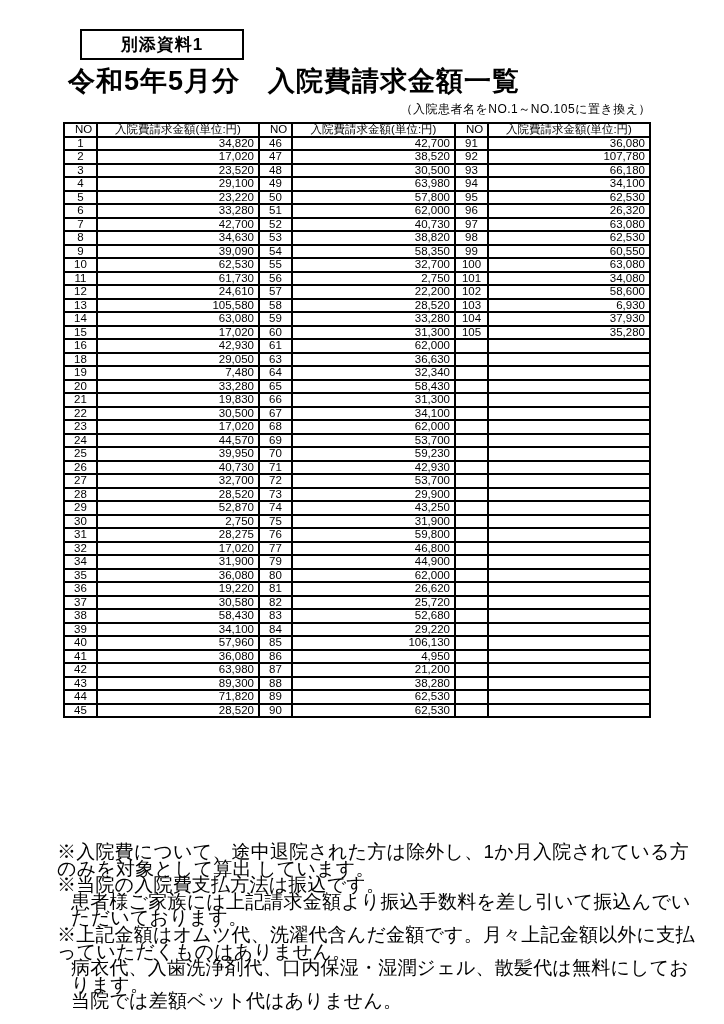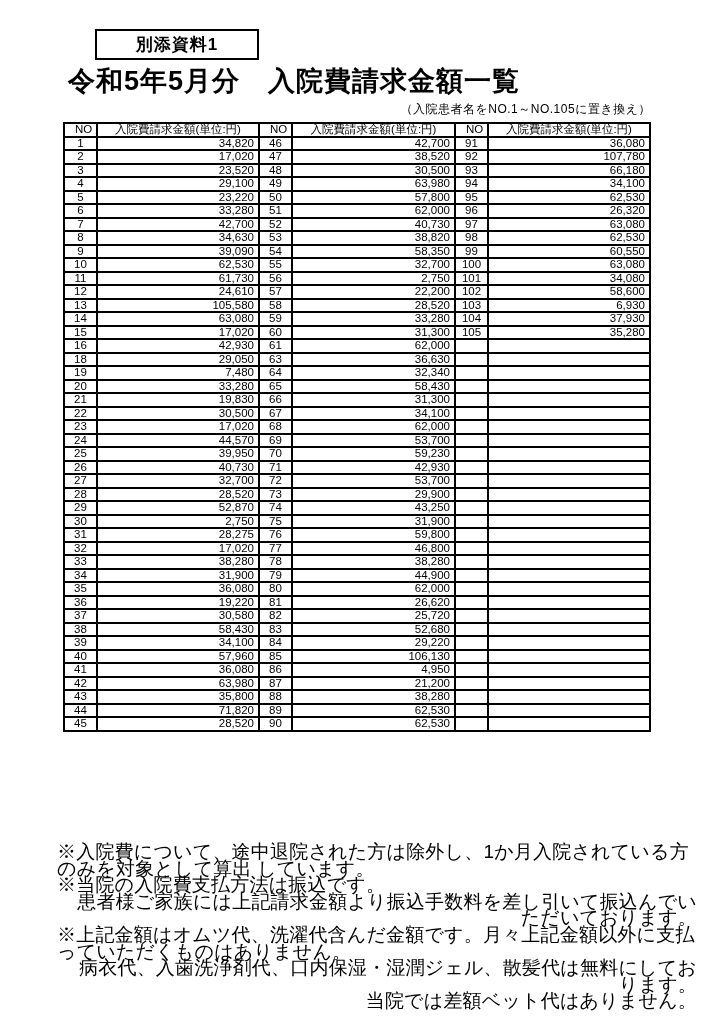--- a/index.html
+++ b/index.html
@@ -5,21 +5,21 @@
   * { margin: 0; padding: 0; box-sizing: border-box; }
   html, body { background: #ffffff; }
   body {
     width: 724px; height: 1024px;
     position: relative;
     font-family: "Liberation Sans", sans-serif;
     color: #000;
     overflow: hidden;
   }
   .tag-box {
-    position: absolute; left: 95px; top: 29px;
+    position: absolute; left: 80px; top: 29px;
     width: 164px; height: 31px;
     border: 2px solid #000;
     display: flex; align-items: center; justify-content: center;
     font-size: 17px; font-weight: bold; letter-spacing: 1px;
   }
   .page-title {
     position: absolute; left: 0; top: 63px; width: 588px;
     text-align: center;
     font-size: 27px; font-weight: bold; letter-spacing: 1px;
   }
@@ -43,21 +43,21 @@
     overflow: hidden;
     font-weight: normal;
   }
   table.billing th { text-align: center; padding: 0 10px; }
   td.no-cell { text-align: center; }
   td.amount-cell { text-align: right; padding-right: 5px; font-size: 12px; }
   .footnotes {
     position: absolute; left: 57px; top: 844px; width: 640px;
     font-size: 19px; line-height: 16.6px; letter-spacing: 0.2px;
   }
-  .footnote.indent { padding-left: 14px; text-align: right; }
+  .footnote.indent { padding-left: 14px; }
 </style>
 </head>
 <body>
 
 <div class="tag-box">
   <span>別添資料1</span>
 </div>
 
 <h1 class="page-title">令和5年5月分　入院費請求金額一覧</h1>
 
@@ -325,28 +325,20 @@
       </tr>
       <tr>
         <td class="no-cell">32</td>
         <td class="amount-cell">17,020</td>
         <td class="no-cell">77</td>
         <td class="amount-cell">46,800</td>
         <td class="no-cell"></td>
         <td class="amount-cell"></td>
       </tr>
       <tr>
-        <td class="no-cell">33</td>
-        <td class="amount-cell">38,280</td>
-        <td class="no-cell">78</td>
-        <td class="amount-cell">38,280</td>
-        <td class="no-cell"></td>
-        <td class="amount-cell"></td>
-      </tr>
-      <tr>
         <td class="no-cell">34</td>
         <td class="amount-cell">31,900</td>
         <td class="no-cell">79</td>
         <td class="amount-cell">44,900</td>
         <td class="no-cell"></td>
         <td class="amount-cell"></td>
       </tr>
       <tr>
         <td class="no-cell">35</td>
         <td class="amount-cell">36,080</td>
@@ -406,21 +398,21 @@
       <tr>
         <td class="no-cell">42</td>
         <td class="amount-cell">63,980</td>
         <td class="no-cell">87</td>
         <td class="amount-cell">21,200</td>
         <td class="no-cell"></td>
         <td class="amount-cell"></td>
       </tr>
       <tr>
         <td class="no-cell">43</td>
-        <td class="amount-cell">35,800</td>
+        <td class="amount-cell">89,300</td>
         <td class="no-cell">88</td>
         <td class="amount-cell">38,280</td>
         <td class="no-cell"></td>
         <td class="amount-cell"></td>
       </tr>
       <tr>
         <td class="no-cell">44</td>
         <td class="amount-cell">71,820</td>
         <td class="no-cell">89</td>
         <td class="amount-cell">62,530</td>

